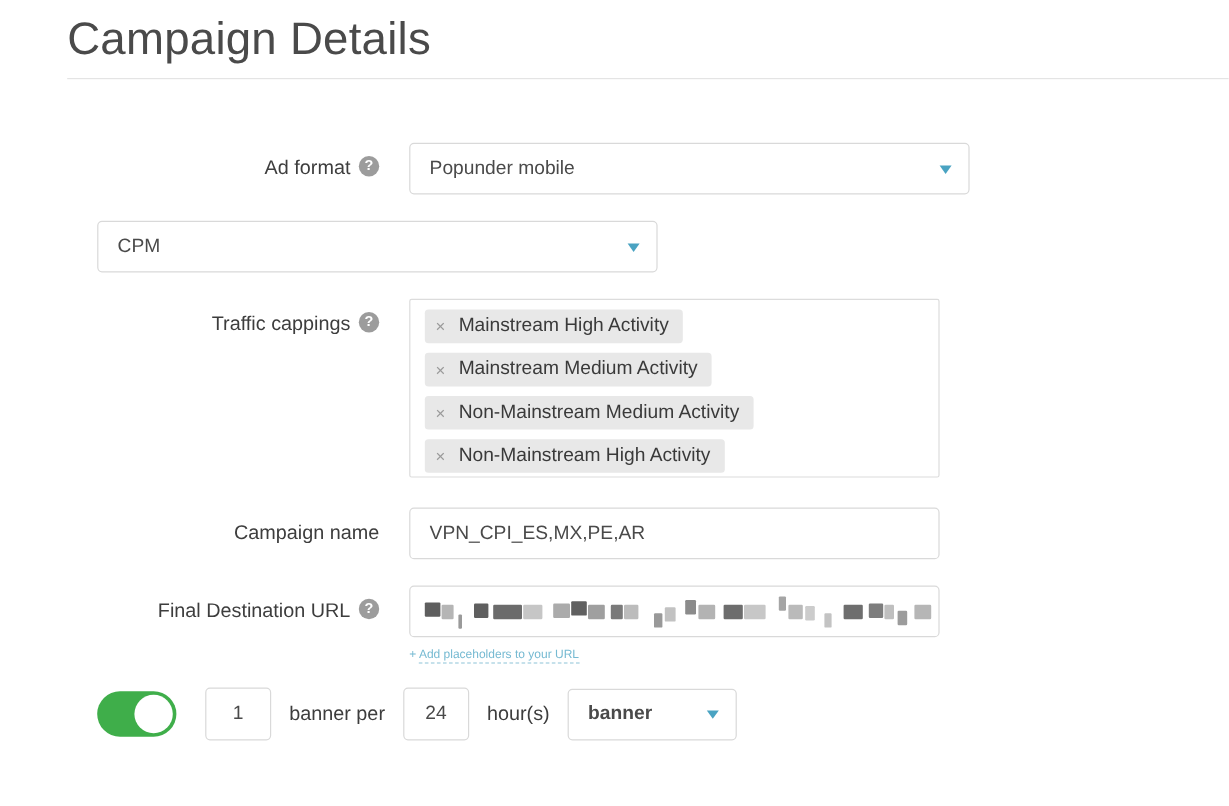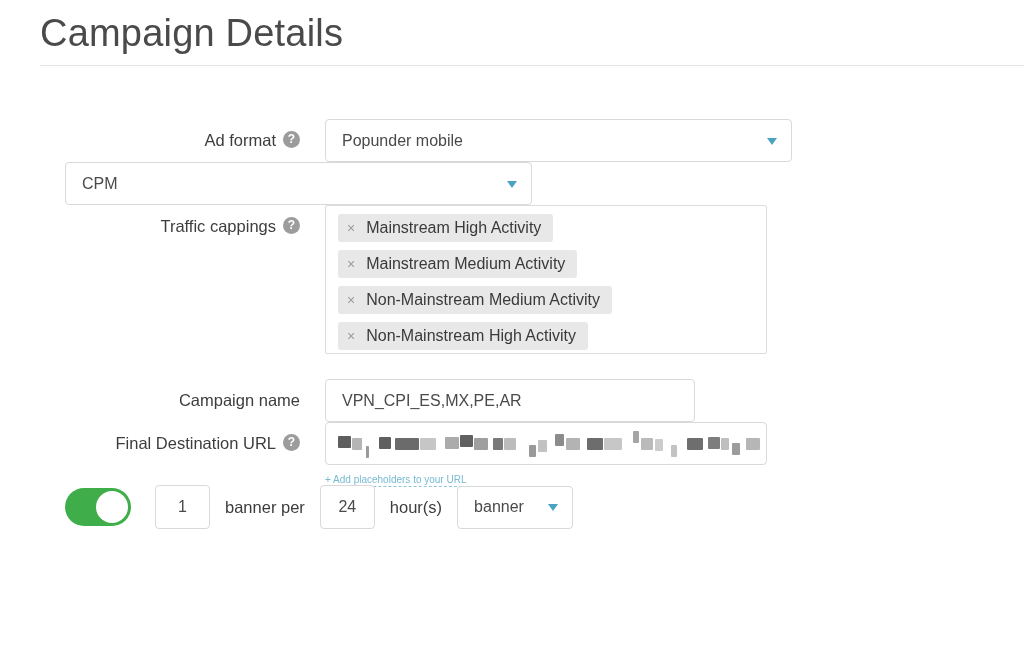--- a/index.html
+++ b/index.html
@@ -1,36 +1,36 @@
 <!DOCTYPE html>
 <html><head>
 <meta charset="utf-8">
 <style>
   * { margin: 0; padding: 0; box-sizing: border-box; }
   html, body { width: 1024px; height: 672px; background: #ffffff; overflow: hidden; }
   body { font-family: "Liberation Sans", "DejaVu Sans", sans-serif; color: #3f3f3f; }
 
-  .page { padding: 12px 0 0 40px; }
+  .page { padding: 12px 0 0 56px; }
 
   .page-title {
     font-size: 38px;
     font-weight: 300;
     color: #4a4a4a;
     letter-spacing: 0.2px;
     margin-bottom: 10px;
   }
   .title-divider {
     border: none;
     border-top: 1px solid #e4e4e4;
     margin-right: 0;
   }
 
   .form { margin-top: 53px; }
 
-  .row { display: flex; align-items: flex-start; }
+  .row { display: flex; align-items: flex-start; margin-bottom: 22px; }
   .row-label {
     width: 260px;
     flex-shrink: 0;
     text-align: right;
     font-size: 16.5px;
     color: #3d3d3d;
     line-height: 43px;
     white-space: nowrap;
   }
   .row-field { margin-left: 25px; }
@@ -100,21 +100,21 @@
   }
   .tag-remove {
     color: #9a9a9a;
     font-size: 14px;
     margin-right: 11px;
     cursor: pointer;
     line-height: 1;
   }
 
   .text-input {
-    width: 370px;
+    width: 442px;
     height: 43px;
     border: 1px solid #d9d9d9;
     border-radius: 4px;
     padding: 0 16px;
     font-size: 16px;
     color: #4a4a4a;
     font-family: "Liberation Sans", "DejaVu Sans", sans-serif;
     outline: none;
   }
 
@@ -165,21 +165,21 @@
     border: 1px solid #d9d9d9;
     border-radius: 4px;
     text-align: center;
     font-size: 16px;
     color: #4a4a4a;
     font-family: "Liberation Sans", "DejaVu Sans", sans-serif;
     outline: none;
   }
   .freq-text { font-size: 16.5px; color: #3d3d3d; white-space: nowrap; }
 
-  .select-box.small { width: 116px; }
+  .select-box.small { width: 141px; font-weight: bold; }
 </style>
 </head>
 <body>
 
 <div class="page">
 
   <h1 class="page-title">Campaign Details</h1>
   <hr class="title-divider">
 
   <div class="form">

